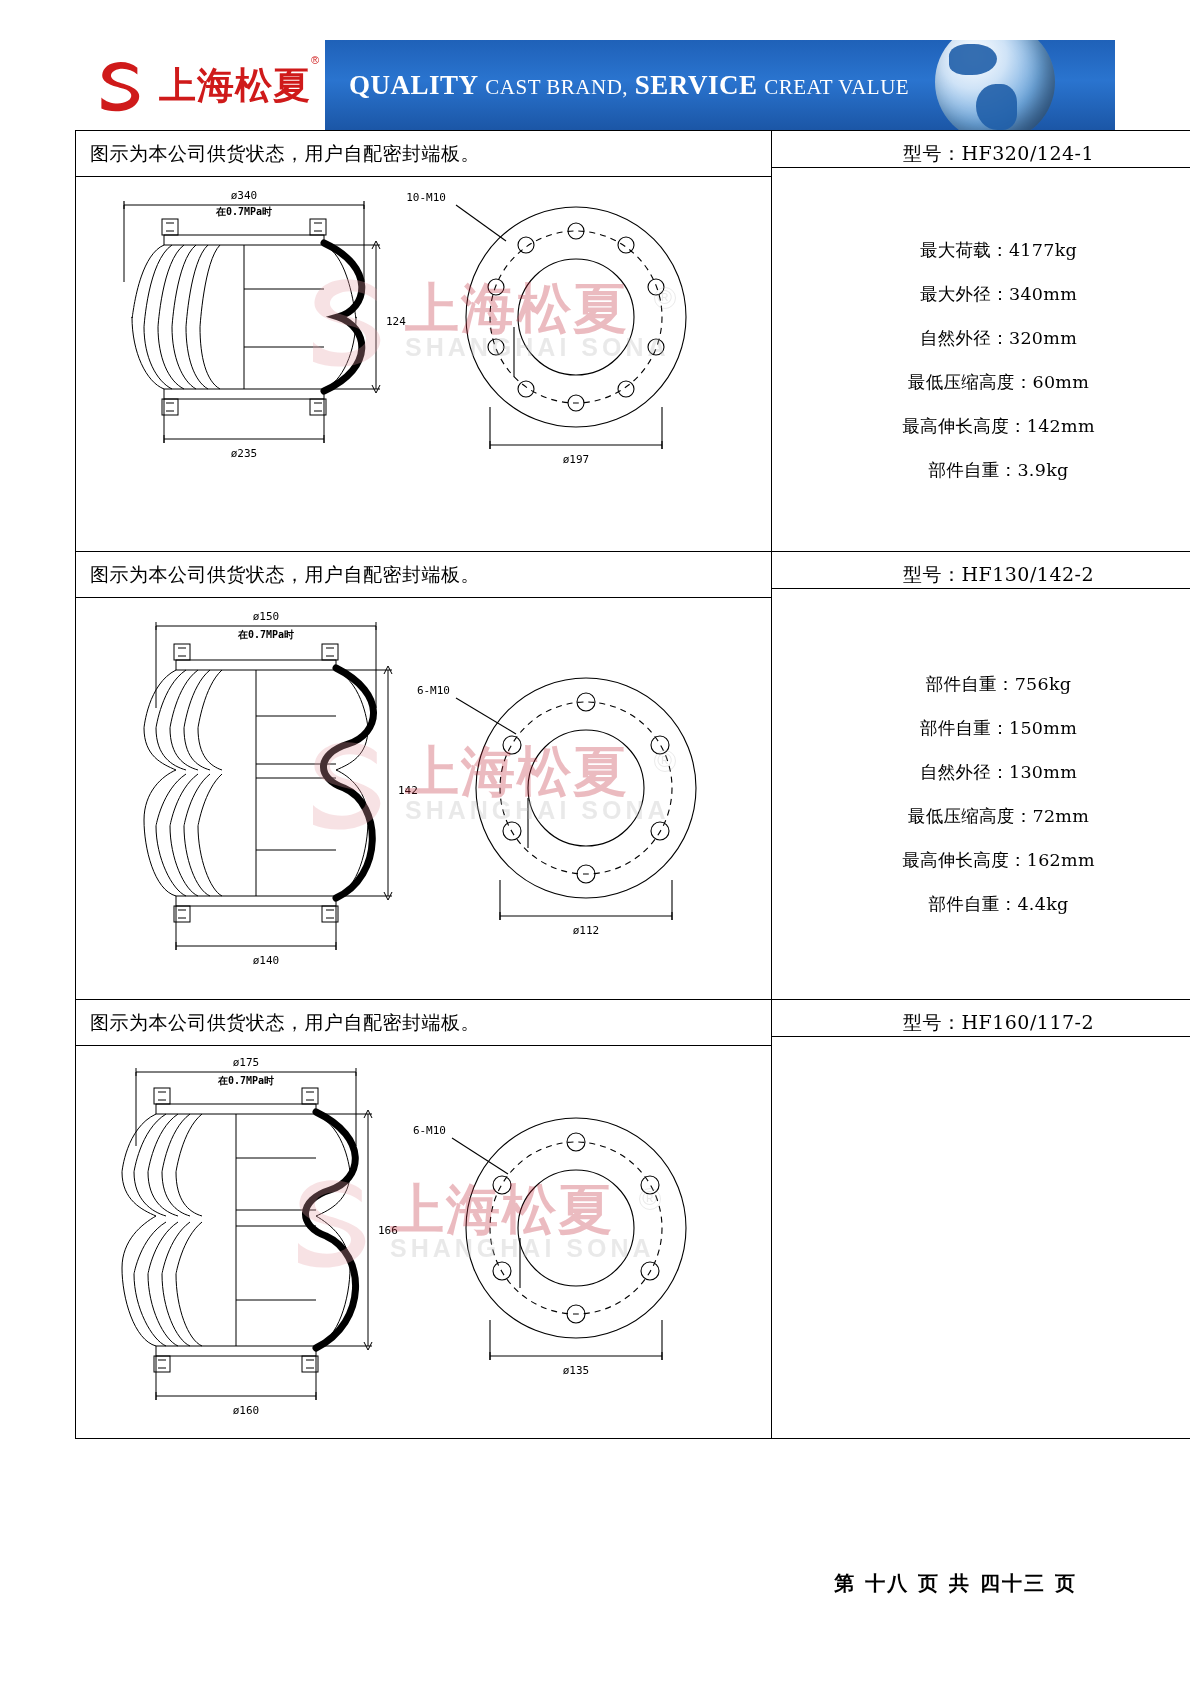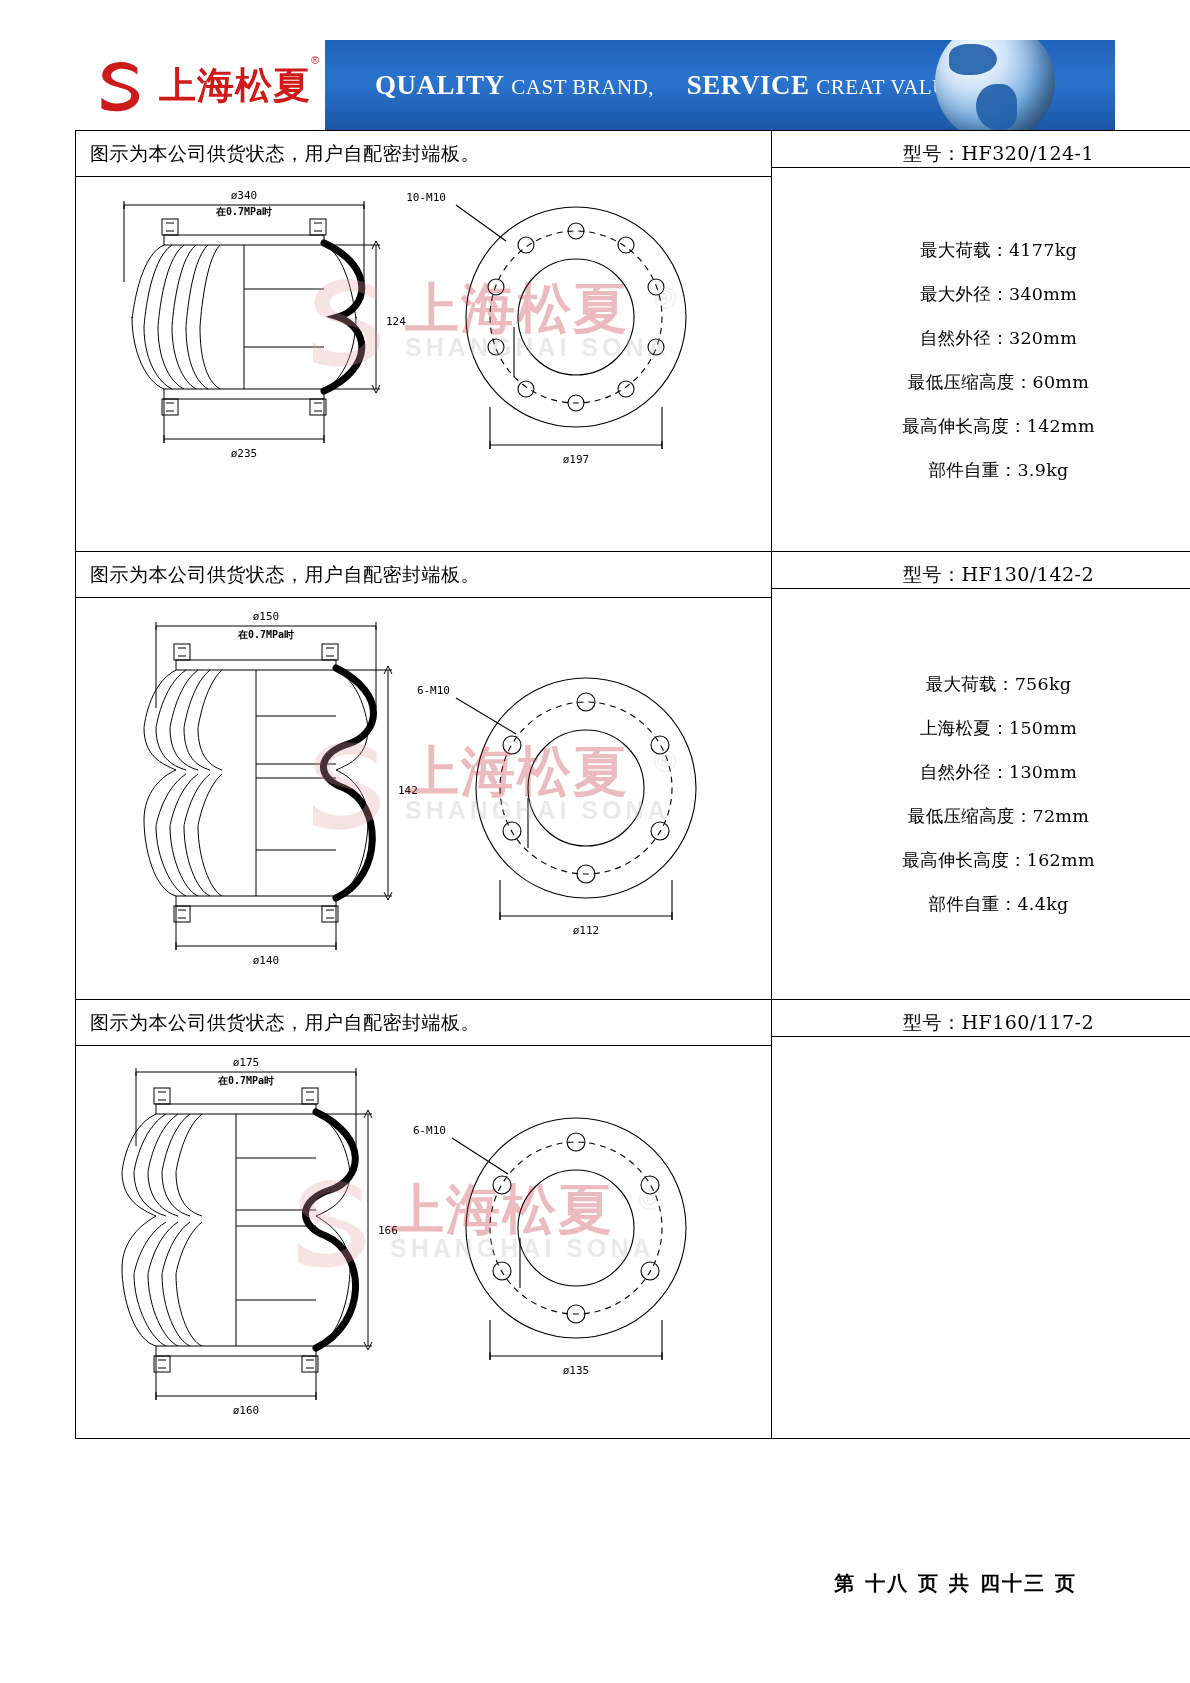--- a/index.html
+++ b/index.html
@@ -65,21 +65,21 @@
     overflow: hidden;
   }
   .banner-text {
     color: #ffffff;
     font-family: "Liberation Serif", serif;
     font-size: 25px;
     letter-spacing: 0.5px;
     margin-left: 24px;
     white-space: nowrap;
   }
-  .banner-text .big { font-size: 27px; font-weight: bold; margin-left: 26px; }
+  .banner-text .big { font-size: 27px; font-weight: bold; }
   .banner-text .sm { font-size: 21px; }
   .globe {
     position: absolute;
     right: 60px;
     top: -18px;
     width: 120px;
     height: 120px;
     border-radius: 50%;
     background:
       radial-gradient(circle at 32% 28%, #ffffff 0%, #cfe3f7 28%, #6da7de 58%, #1b4f91 100%);
@@ -465,22 +465,22 @@
             <div class="wm-reg">®</div>
           </div>
         </div>
       </div>
     </div>
     <div class="right-cell">
       <div class="model">
         <span>型号：</span><span>HF130/142-2</span>
       </div>
       <div class="specs">
-        <div>最大荷载：756kg</div>
-        <div>上海松夏：150mm</div>
+        <div>部件自重：756kg</div>
+        <div>部件自重：150mm</div>
         <div>自然外径：130mm</div>
         <div>最低压缩高度：72mm</div>
         <div>最高伸长高度：162mm</div>
         <div>部件自重：4.4kg</div>
       </div>
     </div>
   </div>
 
   <div class="row r3">
     <div class="left-cell">

